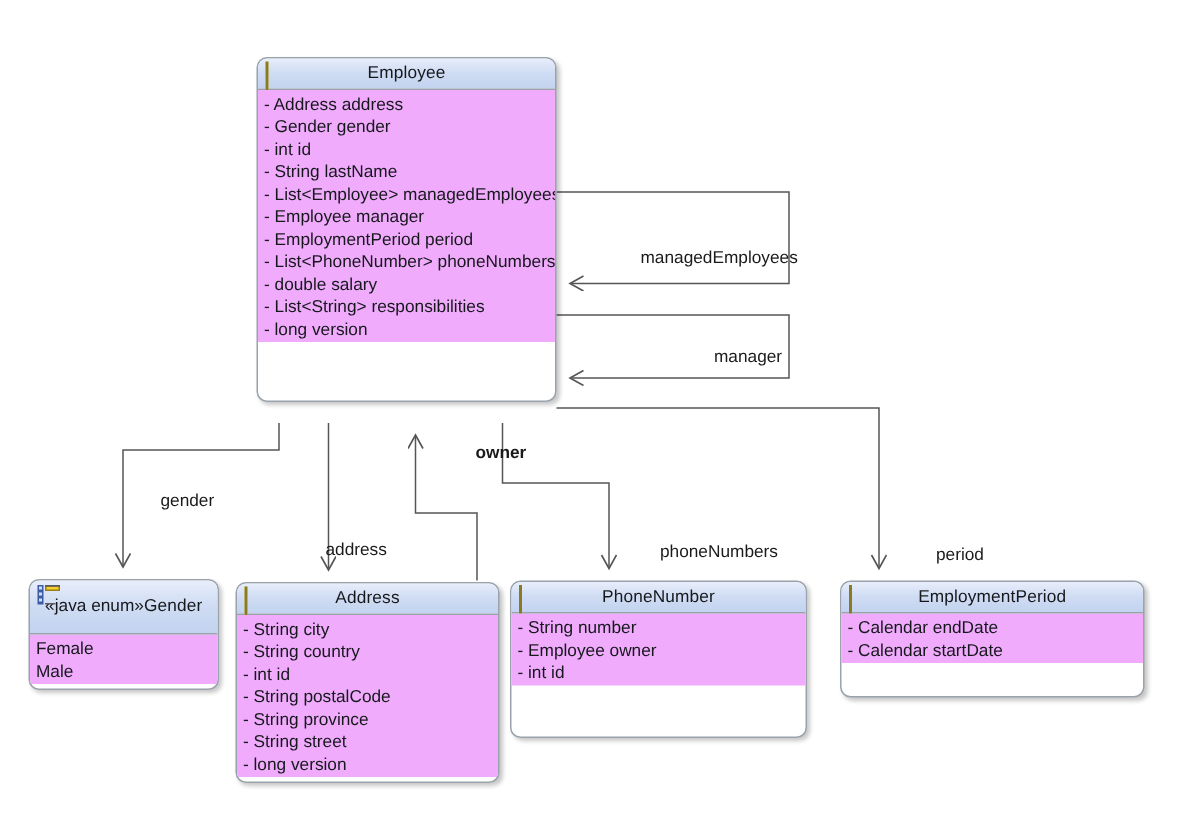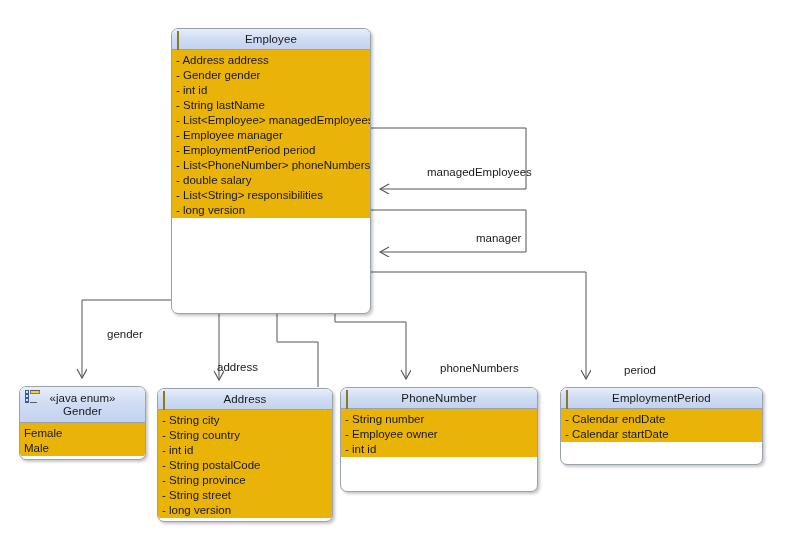--- a/index.html
+++ b/index.html
@@ -58,21 +58,21 @@
     box-sizing: border-box;
     height: 21px;
     background: linear-gradient(to bottom, #e8eefb 0%, #cfdcf3 48%, #c3d3ef 100%);
     border-bottom: 1px solid #9aa3ab;
     display: flex;
     align-items: center;
     justify-content: center;
   }
   .uml-header.tall {
     height: 36px;
-    flex-direction: column;
+    flex-direction: row;
     justify-content: center;
     align-items: center;
   }
 
   .uml-title {
     font-size: 11.5px;
     color: #16181c;
     letter-spacing: 0.1px;
     line-height: 13px;
   }
@@ -149,21 +149,21 @@
     left: 5px;
     width: 10px; height: 1px;
     background: #5b5b5b;
   }
   .icon-enum .ln:nth-of-type(1){ top: 6px; }
   .icon-enum .ln:nth-of-type(2){ top: 9px; }
   .icon-enum .ln:nth-of-type(3){ top: 12px; width: 7px; }
 
   .uml-body {
     padding: 3px 0 0 0;
-    background: #eab308;
+    background: #f0abfc;
   }
   .attr {
     font-size: 11.5px;
     color: #16181c;
     line-height: 15px;
     padding-left: 4px;
     white-space: nowrap;
   }
 </style>
 </head>
@@ -208,21 +208,21 @@
   </svg>
 
   <div class="edge-label" style="left:383px; top:166px;">managedEmployees</div>
   <div class="edge-label" style="left:392px; top:232px;margin-left:40px;">manager</div>
   <div class="edge-label" style="left:63px; top:328px;">gender</div>
   <div class="edge-label" style="left:173px; top:361px;">address</div>
   <div class="edge-label" style="left:273px; top:296px;font-weight:bold;">owner</div>
   <div class="edge-label" style="left:396px; top:362px;">phoneNumbers</div>
   <div class="edge-label" style="left:580px; top:364px;">period</div>
 
-  <div class="uml-class" style="left:171px; top:28px; width:200px; height:286px;">
+  <div class="uml-class" style="left:171px; top:38px; width:200px; height:230px;">
     <div class="uml-header">
       <span class="type-icon">
         <span class="icon-class"></span>
       </span>
       <span class="uml-title">Employee</span>
     </div>
     <div class="uml-body">
       <div class="attr">- Address address</div>
       <div class="attr">- Gender gender</div>
       <div class="attr">- int id</div>

